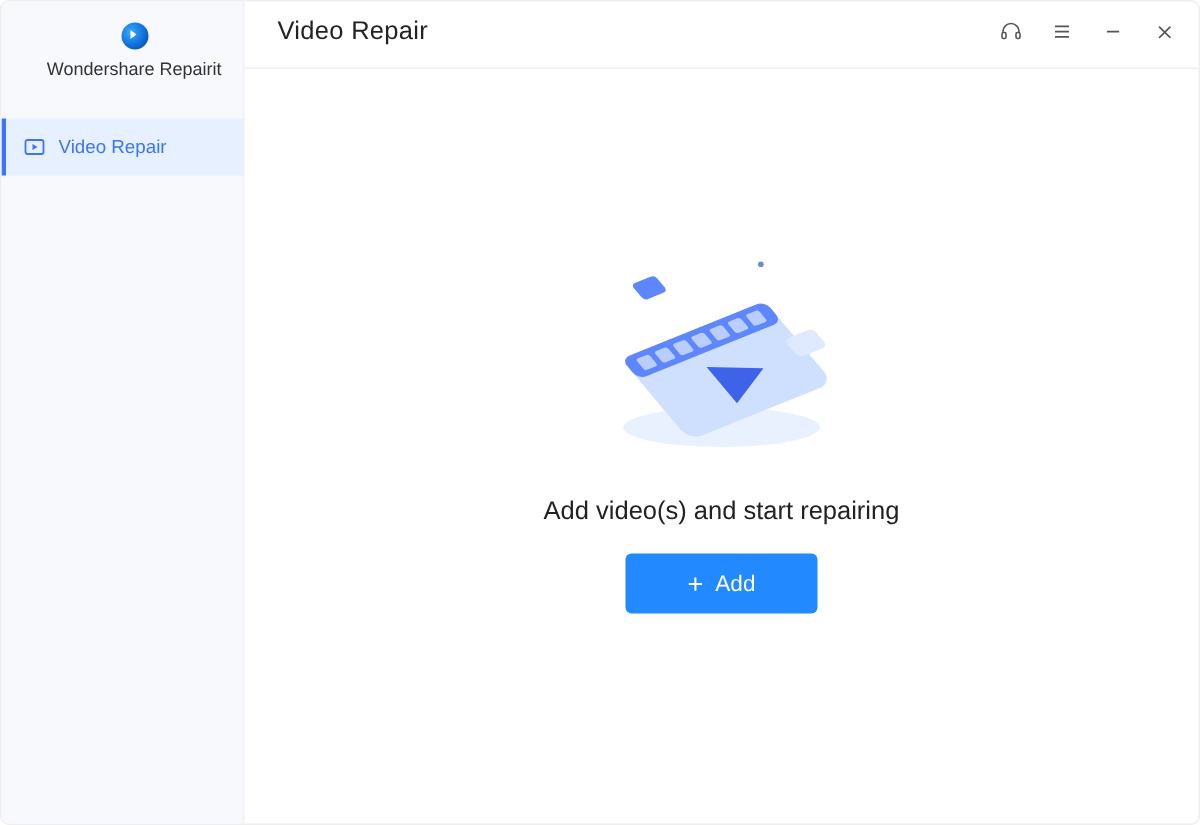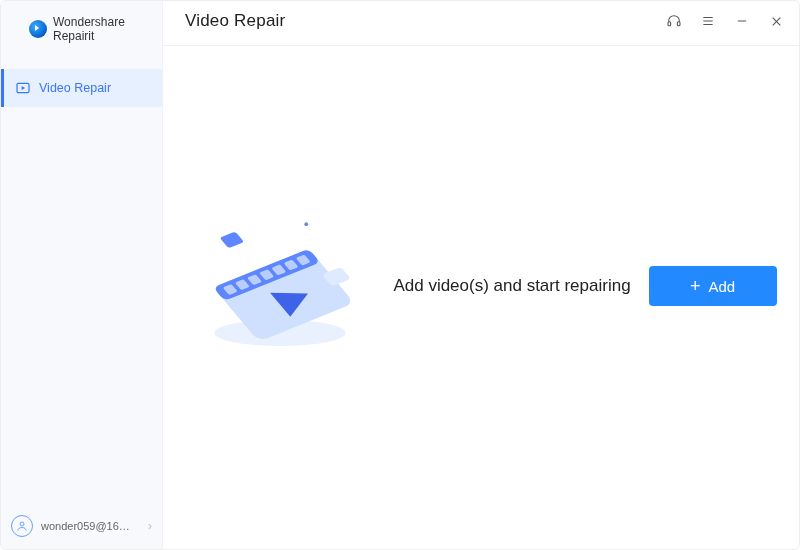--- a/index.html
+++ b/index.html
@@ -17,20 +17,21 @@
     background: #f7f9fc;
     display: flex;
     flex-direction: column;
     border-right: 1px solid #eef1f5;
   }
   .app-brand {
     display: flex;
     align-items: center;
     gap: 6px;
     padding: 14px 12px 16px 28px;
+    flex-direction: column;
   }
   .app-logo {
     width: 18px; height: 18px;
     border-radius: 50%;
     background: radial-gradient(circle at 35% 35%, #3aa9ff, #0b6bd4 60%, #083a7a);
     position: relative;
     flex-shrink: 0;
   }
   .app-logo::after {
     content: "";
@@ -98,21 +99,21 @@
   }
   .winctrl {
     width: 18px; height: 18px;
     display: flex; align-items: center; justify-content: center;
     cursor: pointer;
   }
   .divider { height: 1px; background: #edf0f4; margin: 4px 0 0 0; }
   .content {
     flex: 1;
     display: flex;
-    flex-direction: row;
+    flex-direction: column;
     align-items: center;
     justify-content: center;
     gap: 18px;
     padding-bottom: 23px;
   }
   .illustration { width: 190px; height: 150px; }
   .prompt-text { font-size: 17px; color: #222; font-weight: 500; }
   .add-btn {
     display: flex; align-items: center; justify-content: center;
     gap: 8px;
@@ -138,30 +139,20 @@
   <nav class="nav">
     <div class="nav-item active">
       <svg class="nav-icon" viewBox="0 0 24 24" fill="none" stroke="#3a74ff" stroke-width="1.8">
         <rect x="3" y="5" width="18" height="14" rx="2"></rect>
         <path d="M10 9l5 3-5 3z" fill="#3a74ff" stroke="none"></path>
       </svg>
       <span>Video Repair</span>
     </div>
   </nav>
 
-  <div class="sidebar-footer">
-    <div class="avatar">
-      <svg width="12" height="12" viewBox="0 0 24 24" fill="none" stroke="#6aa0ff" stroke-width="2">
-        <circle cx="12" cy="8" r="4"></circle>
-          <path d="M4 21c0-4 4-6 8-6s8 2 8 6"></path>
-      </svg>
-    </div>
-    <span>wonder059@16…</span>
-    <span class="chev">›</span>
-  </div>
 </aside>
 
 <main class="main">
   <div class="titlebar">
     <div class="page-title">Video Repair</div>
     <div class="winctrls">
       <div class="winctrl">
         <svg width="16" height="16" viewBox="0 0 24 24" fill="none" stroke="#555" stroke-width="1.6">
           <path d="M4 13v-1a8 8 0 0116 0v1"></path>
             <rect x="3" y="13" width="4" height="6" rx="1.5"></rect>

